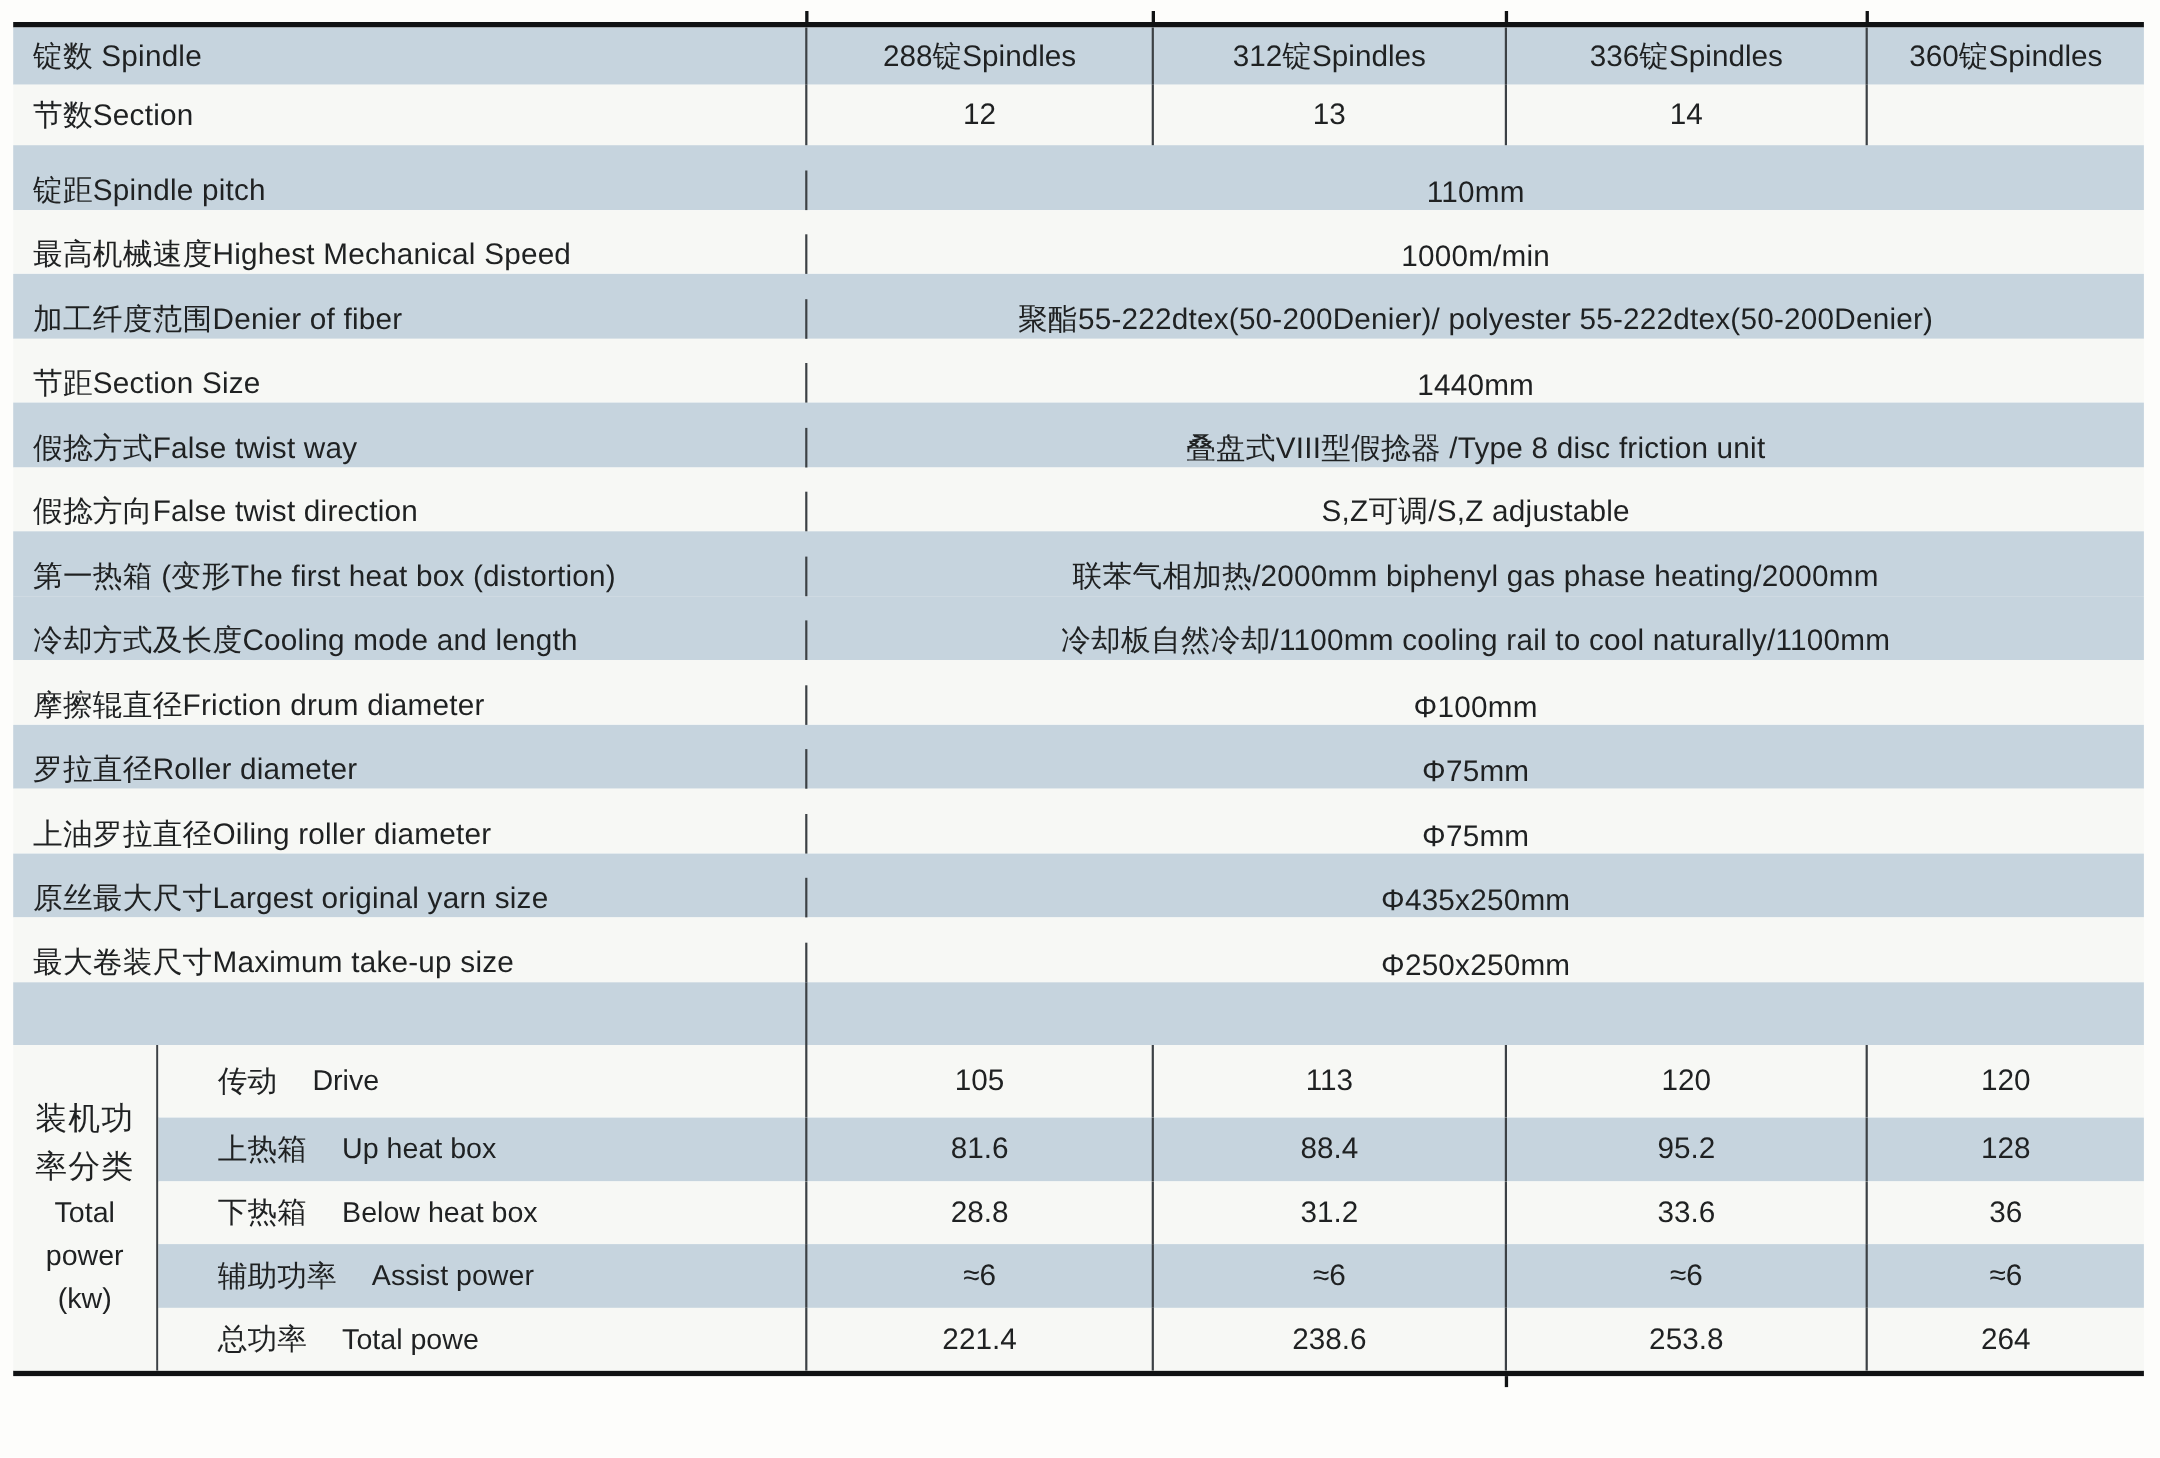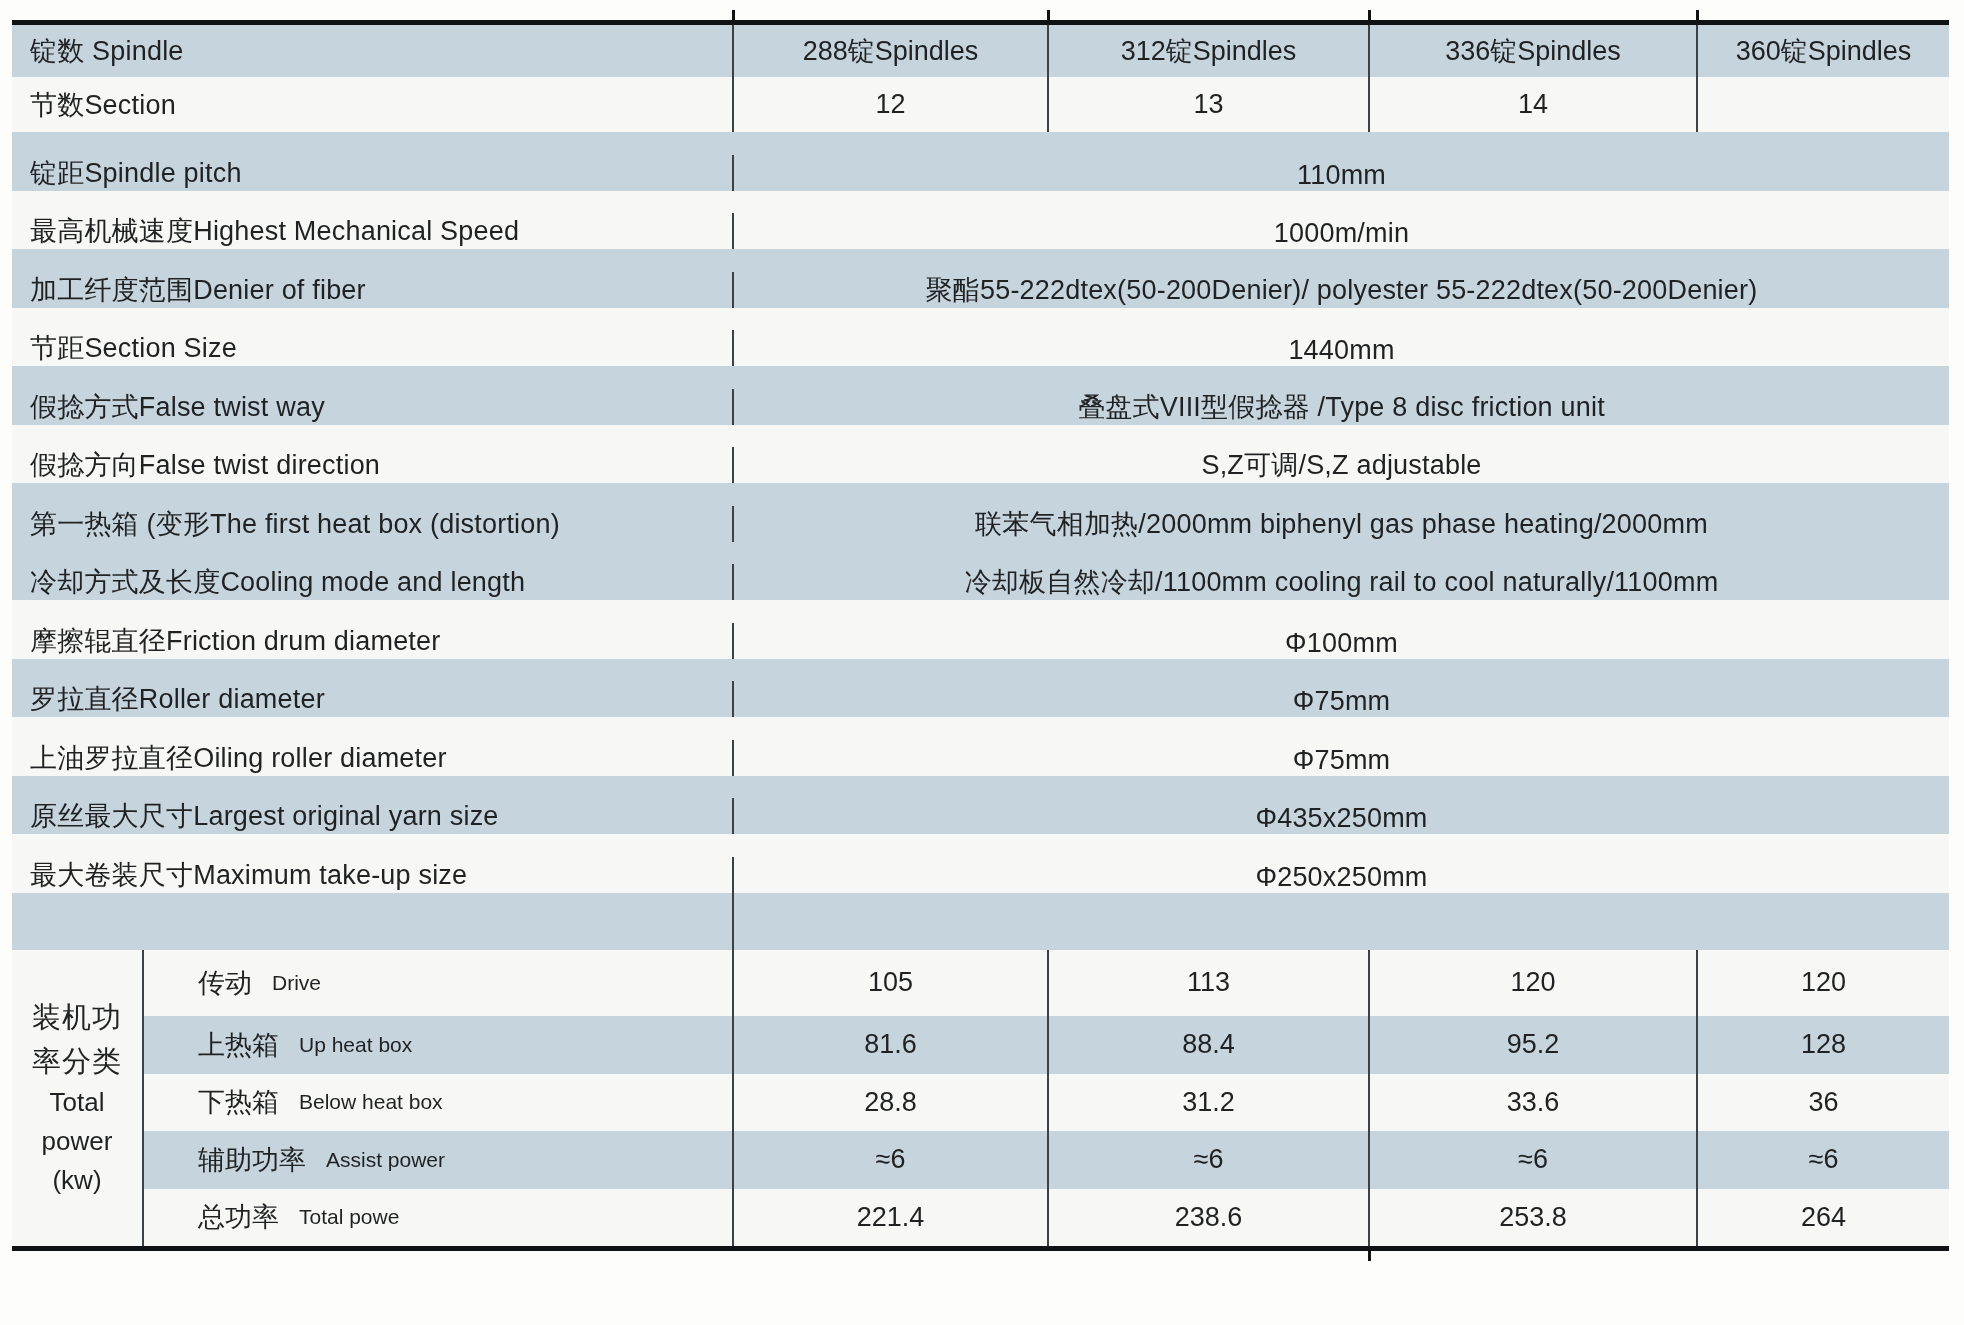--- a/index.html
+++ b/index.html
@@ -55,24 +55,24 @@
     border-right:2px solid var(--line);
     display:flex;flex-direction:column;justify-content:center;align-items:center;
     text-align:center;
   }
   .pgroup .zh{font-size:29px;line-height:44px;letter-spacing:1px;}
   .pgroup .en{font-size:26px;line-height:39px;}
   .pcol{flex:1;display:flex;flex-direction:column;}
   .prow{display:flex;width:100%;}
   .prow .sub{
     width:590px;flex:0 0 590px;border-right:2px solid var(--line);
-    display:flex;align-items:center;padding-left:54px;gap:20px;
+    display:flex;align-items:center;padding-left:54px;gap:32px;
     font-size:27px;white-space:nowrap;
   }
-  .prow .sub .en{font-size:21px;}
+  .prow .sub .en{font-size:26px;}
   .h-p1{height:66.5px;}
   .h-p{height:57.5px;}
   .h-p5{height:57px;}
 </style>
 </head>
 <body>
 
 <div class="page">
   <div class="spec-table">
 

